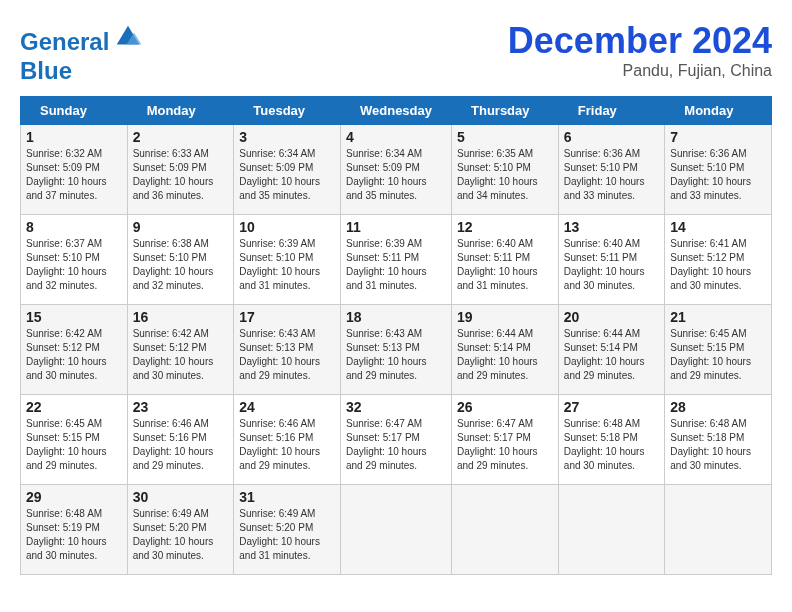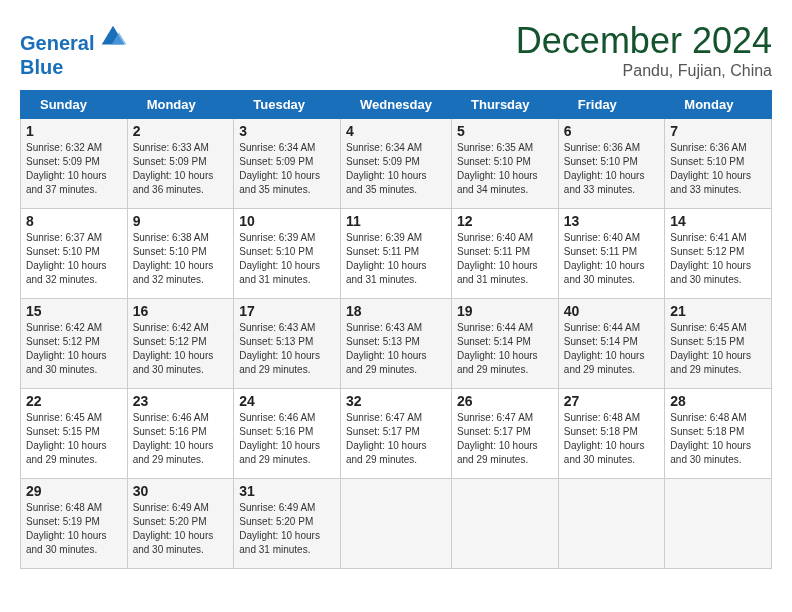--- a/index.html
+++ b/index.html
@@ -14,40 +14,40 @@
       display: flex;
       justify-content: space-between;
       align-items: flex-start;
       margin-bottom: 10px;
     }
     .logo {
       display: flex;
       align-items: center;
     }
     .logo-text {
-      font-size: 20px;
+      font-size: 24px;
       font-weight: bold;
       color: #333;
       line-height: 1.2;
     }
     .logo-text span {
       color: #1a6fba;
     }
     .logo-icon {
       width: 30px;
       height: 30px;
       margin-left: 4px;
     }
     .title-block {
       text-align: right;
     }
     .month-title {
       font-size: 36px;
-      font-weight: normal;
-      color: #14532d;
+      font-weight: bold;
+      color: #1d4ed8;
     }
     .location {
       font-size: 16px;
       color: #555;
     }
     table {
       width: 100%;
       border-collapse: collapse;
       font-size: 11px;
     }
@@ -142,21 +142,21 @@
         <td><span class="day-num">12</span><span class="day-info">Sunrise: 6:40 AM<br>Sunset: 5:11 PM<br>Daylight: 10 hours and 31 minutes.</span></td>
         <td><span class="day-num">13</span><span class="day-info">Sunrise: 6:40 AM<br>Sunset: 5:11 PM<br>Daylight: 10 hours and 30 minutes.</span></td>
         <td><span class="day-num">14</span><span class="day-info">Sunrise: 6:41 AM<br>Sunset: 5:12 PM<br>Daylight: 10 hours and 30 minutes.</span></td>
       </tr>
       <tr>
         <td><span class="day-num">15</span><span class="day-info">Sunrise: 6:42 AM<br>Sunset: 5:12 PM<br>Daylight: 10 hours and 30 minutes.</span></td>
         <td><span class="day-num">16</span><span class="day-info">Sunrise: 6:42 AM<br>Sunset: 5:12 PM<br>Daylight: 10 hours and 30 minutes.</span></td>
         <td><span class="day-num">17</span><span class="day-info">Sunrise: 6:43 AM<br>Sunset: 5:13 PM<br>Daylight: 10 hours and 29 minutes.</span></td>
         <td><span class="day-num">18</span><span class="day-info">Sunrise: 6:43 AM<br>Sunset: 5:13 PM<br>Daylight: 10 hours and 29 minutes.</span></td>
         <td><span class="day-num">19</span><span class="day-info">Sunrise: 6:44 AM<br>Sunset: 5:14 PM<br>Daylight: 10 hours and 29 minutes.</span></td>
-        <td><span class="day-num">40</span><span class="day-info">Sunrise: 6:44 AM<br>Sunset: 5:14 PM<br>Daylight: 10 hours and 29 minutes.</span></td>
+        <td><span class="day-num">20</span><span class="day-info">Sunrise: 6:44 AM<br>Sunset: 5:14 PM<br>Daylight: 10 hours and 29 minutes.</span></td>
         <td><span class="day-num">21</span><span class="day-info">Sunrise: 6:45 AM<br>Sunset: 5:15 PM<br>Daylight: 10 hours and 29 minutes.</span></td>
       </tr>
       <tr>
         <td><span class="day-num">22</span><span class="day-info">Sunrise: 6:45 AM<br>Sunset: 5:15 PM<br>Daylight: 10 hours and 29 minutes.</span></td>
         <td><span class="day-num">23</span><span class="day-info">Sunrise: 6:46 AM<br>Sunset: 5:16 PM<br>Daylight: 10 hours and 29 minutes.</span></td>
         <td><span class="day-num">24</span><span class="day-info">Sunrise: 6:46 AM<br>Sunset: 5:16 PM<br>Daylight: 10 hours and 29 minutes.</span></td>
         <td><span class="day-num">32</span><span class="day-info">Sunrise: 6:47 AM<br>Sunset: 5:17 PM<br>Daylight: 10 hours and 29 minutes.</span></td>
         <td><span class="day-num">26</span><span class="day-info">Sunrise: 6:47 AM<br>Sunset: 5:17 PM<br>Daylight: 10 hours and 29 minutes.</span></td>
         <td><span class="day-num">27</span><span class="day-info">Sunrise: 6:48 AM<br>Sunset: 5:18 PM<br>Daylight: 10 hours and 30 minutes.</span></td>
         <td><span class="day-num">28</span><span class="day-info">Sunrise: 6:48 AM<br>Sunset: 5:18 PM<br>Daylight: 10 hours and 30 minutes.</span></td>

